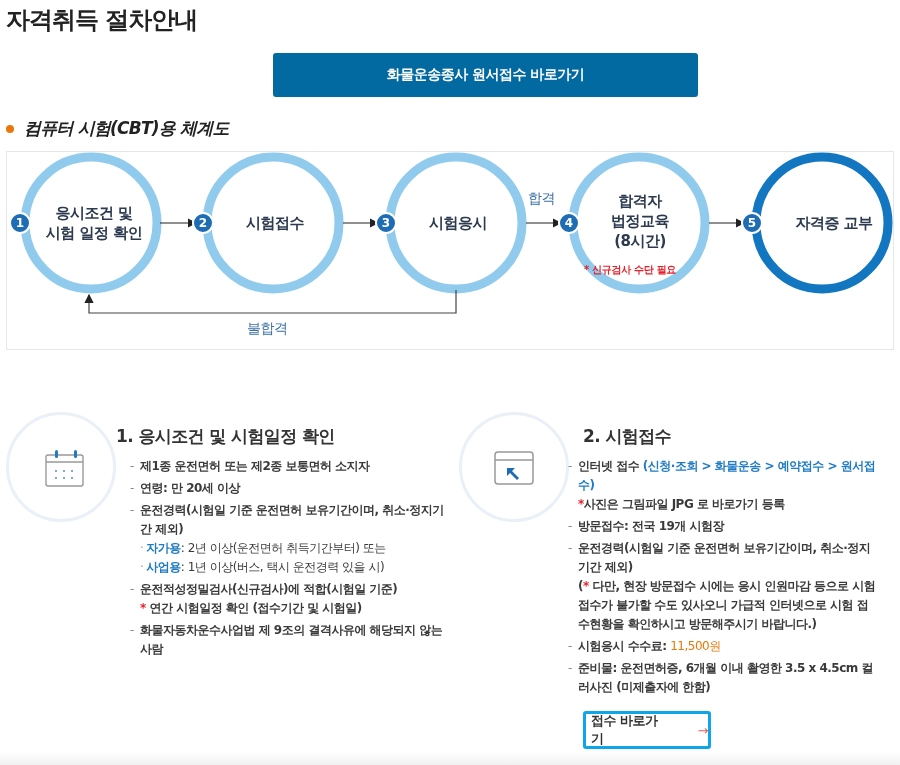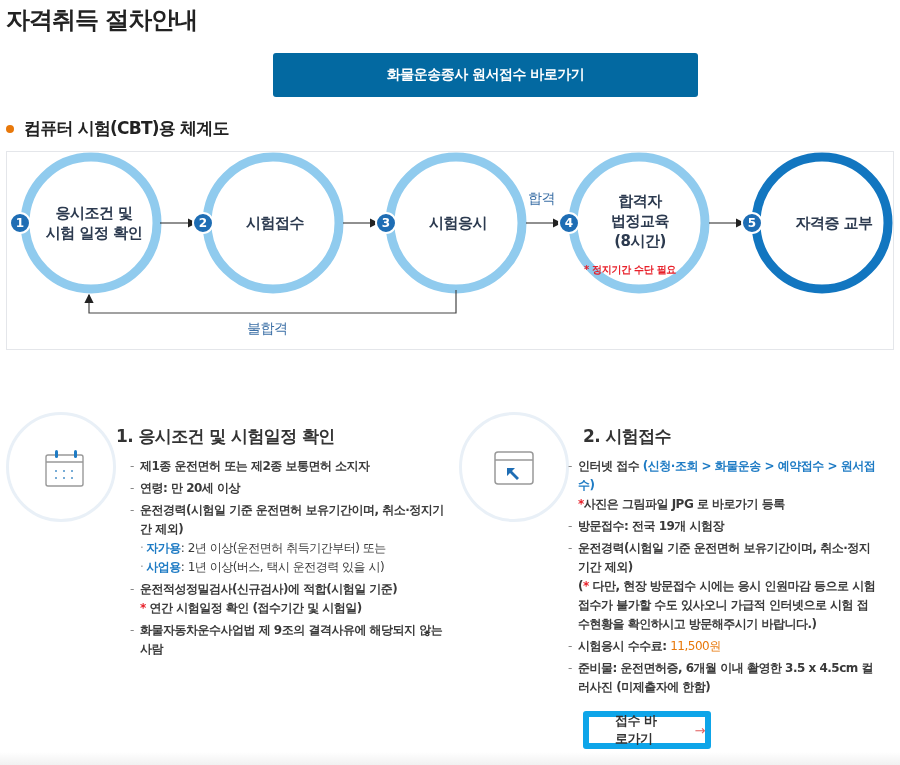--- a/index.html
+++ b/index.html
@@ -6,42 +6,42 @@
   html, body { width: 900px; height: 765px; overflow: hidden; background: #ffffff; }
   body { font-family: "DejaVu Sans", "Liberation Sans", sans-serif; color: #333; position: relative; }
 
   .page-title { position: absolute; left: 6px; top: 4px; font-size: 24px; font-weight: bold; color: #222; letter-spacing: -1px; }
 
   .cta-button { position: absolute; left: 237px; top: 53px; width: 425px; height: 44px; background: #0369a1; border-radius: 3px;
     color: #fff; font-size: 14px; font-weight: bold; display: flex; align-items: center; justify-content: center; letter-spacing: -0.5px; cursor: pointer; margin-left: 36px; }
 
   .section-heading { position: absolute; left: 6px; top: 117px; display: flex; align-items: center; }
   .section-heading .dot { width: 8px; height: 8px; border-radius: 50%; background: #e8780a; margin-right: 10px; }
-  .section-heading .txt { font-size: 17px; font-weight: bold; color: #222; letter-spacing: -0.8px; }
+  .section-heading .txt { font-size: 17px; font-weight: bold; color: #222; letter-spacing: -0.8px; font-style: italic; }
 
   .diagram { position: absolute; left: 6px; top: 151px; width: 888px; height: 199px; border: 1px solid #e4e6ea; background: #fff; }
   .diagram svg { position: absolute; left: 0; top: 0; }
   .step-label { position: absolute; text-align: center; font-size: 15px; color: #2c3a4f; font-weight: bold; line-height: 20px; letter-spacing: -0.5px; }
   .step-note { position: absolute; font-size: 10px; color: #e8202a; font-weight: bold; letter-spacing: -0.3px; }
   .edge-label { position: absolute; font-size: 14px; color: #3b6fa6; letter-spacing: -0.5px; }
   .num-badge { position: absolute; width: 22px; height: 22px; border-radius: 50%; background: #1e6db4; border: 2px solid #fff;
     color: #fff; font-size: 12px; font-weight: bold; display: flex; align-items: center; justify-content: center; }
   .icon-circle { position: absolute; width: 110px; height: 110px; border-radius: 50%; border: 3px solid #e9f0f7; background: #fff; }
   .info-title { position: absolute; font-size: 17px; font-weight: bold; color: #333; letter-spacing: -0.6px; }
   .info-list { position: absolute; font-size: 12px; color: #333; line-height: 19px; letter-spacing: -0.5px; list-style: none; }
   .info-list li { position: relative; padding-left: 10px; margin-bottom: 3px; font-weight: bold; color: #3a3a3a; }
   .info-list li::before { content: "-"; position: absolute; left: 0; top: 0; color: #888; font-weight: normal; }
   .info-list .sub { display: block; padding-left: 0; font-weight: normal; }
   .info-list .sub .mid { color: #999; margin-right: 3px; }
   .blue { color: #1e7bc4; font-weight: bold; }
   .red-star { color: #e8202a; }
   .orange { color: #e8780a; font-weight: normal; }
 
-  .go-button { position: absolute; left: 583px; top: 711px; width: 128px; height: 38px; border: 6px solid #0ea5e9; border-radius: 3px;
-    background: #fff; display: flex; align-items: center; padding-left: 26px; font-size: 13px; font-weight: bold; color: #333; letter-spacing: -0.5px; cursor: pointer; gap: 24px; }
+  .go-button { position: absolute; left: 583px; top: 711px; width: 128px; height: 38px; border: 3px solid #0ea5e9; border-radius: 3px;
+    background: #fff; display: flex; align-items: center; padding-left: 5px; font-size: 13px; font-weight: bold; color: #333; letter-spacing: -0.5px; cursor: pointer; gap: 24px; }
   .go-button .arrow { color: #e06060; margin-left: 10px; font-weight: normal; font-size: 13px; }
 
   .footer-fade { position: absolute; left: 0; top: 752px; width: 900px; height: 13px; background: linear-gradient(#ffffff, #f1f1f1); }
 </style>
 </head>
 <body>
 
 <div class="page-title">자격취득 절차안내</div>
 
 <div class="cta-button">화물운송종사 원서접수 바로가기</div>
@@ -87,21 +87,21 @@
     <div>시험접수</div>
   </div>
   <div class="step-label" style="left:396px;top:61px;width:110px;">
     <div>시험응시</div>
   </div>
   <div class="step-label" style="left:578px;top:39px;width:110px;">
     <div>합격자</div>
     <div>법정교육</div>
     <div>(8시간)</div>
   </div>
-  <div class="step-note" style="left:577px;top:111px;">* 정지기간 수단 필요</div>
+  <div class="step-note" style="left:577px;top:111px;">* 신규검사 수단 필요</div>
   <div class="step-label" style="left:762px;top:61px;width:130px;">
     <div>자격증 교부</div>
   </div>
 
   <div class="edge-label" style="left:521px;top:38px;">합격</div>
   <div class="edge-label" style="left:240px;top:168px;">불합격</div>
 </div>
 
 <div class="icon-circle" style="left:6px;top:412px;">
   <svg width="104" height="104">

